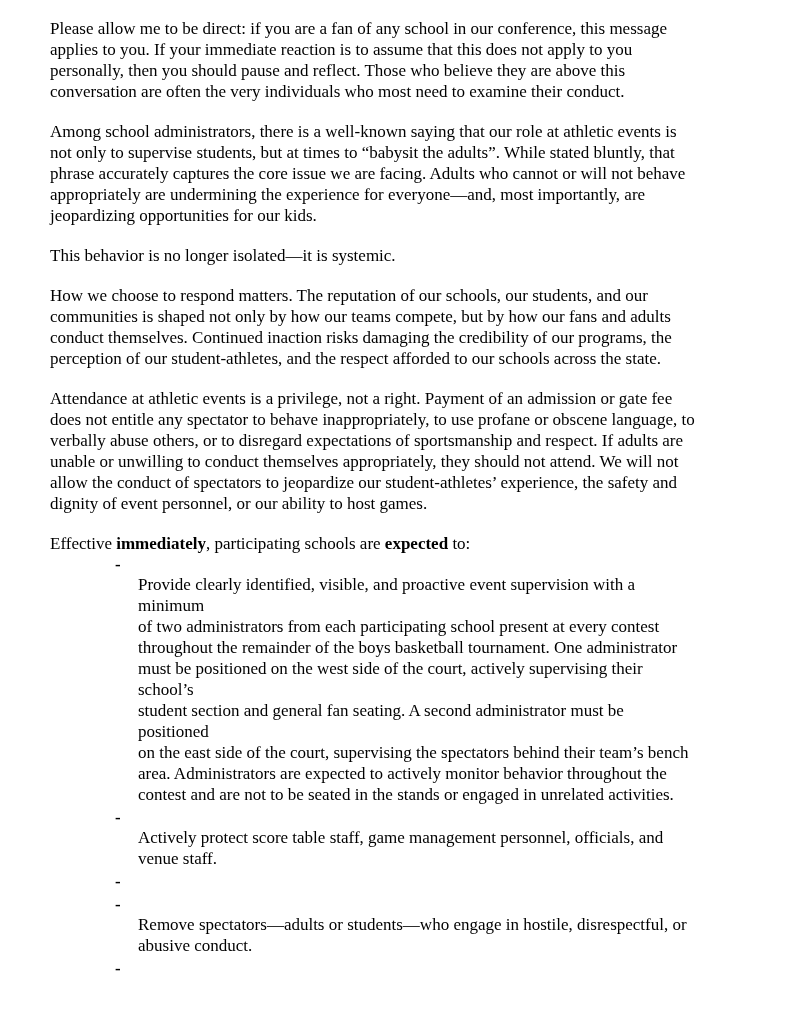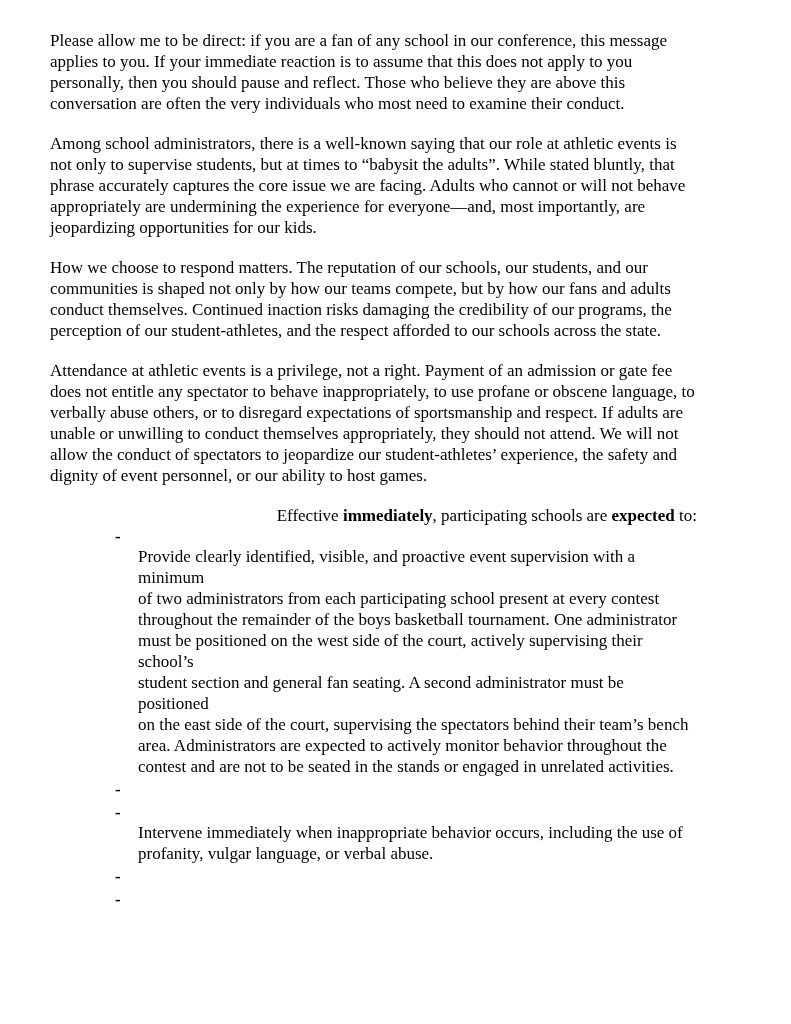--- a/index.html
+++ b/index.html
@@ -11,32 +11,31 @@
     width: 791px;
     height: 1024px;
     overflow: hidden;
     font-family: "Liberation Serif", "DejaVu Serif", serif;
     color: #000000;
   }
   .page {
     box-sizing: border-box;
     width: 713px;
     min-height: 1024px;
-    padding: 30px 16px 20px 50px;
+    padding: 18px 16px 20px 50px;
     font-size: 17px;
     line-height: 21px;
   }
   .para {
     margin: 0 0 19px 0;
     white-space: pre-line;
     text-align: left;
   }
   .para.effective {
     margin-bottom: 0;
-    text-align: right;
   }
   .para b, .para strong {
     font-weight: bold;
   }
   .bullet-list {
     margin: 0;
     padding: 0;
   }
   .bullet-item {
     display: flex;
@@ -64,20 +63,21 @@
 applies to you. If your immediate reaction is to assume that this does not apply to you
 personally, then you should pause and reflect. Those who believe they are above this
 conversation are often the very individuals who most need to examine their conduct.</p>
 
   <p class="para">Among school administrators, there is a well-known saying that our role at athletic events is
 not only to supervise students, but at times to “babysit the adults”. While stated bluntly, that
 phrase accurately captures the core issue we are facing. Adults who cannot or will not behave
 appropriately are undermining the experience for everyone—and, most importantly, are
 jeopardizing opportunities for our kids.</p>
 
+  <p class="para">This behavior is no longer isolated—it is systemic.</p>
 
   <p class="para">How we choose to respond matters. The reputation of our schools, our students, and our
 communities is shaped not only by how our teams compete, but by how our fans and adults
 conduct themselves. Continued inaction risks damaging the credibility of our programs, the
 perception of our student-athletes, and the respect afforded to our schools across the state.</p>
 
 
   <p class="para">Attendance at athletic events is a privilege, not a right. Payment of an admission or gate fee
 does not entitle any spectator to behave inappropriately, to use profane or obscene language, to
 verbally abuse others, or to disregard expectations of sportsmanship and respect. If adults are
@@ -96,30 +96,32 @@
 throughout the remainder of the boys basketball tournament. One administrator
 must be positioned on the west side of the court, actively supervising their school’s
 student section and general fan seating. A second administrator must be positioned
 on the east side of the court, supervising the spectators behind their team’s bench
 area. Administrators are expected to actively monitor behavior throughout the
 contest and are not to be seated in the stands or engaged in unrelated activities.</div>
     </div>
 
     <div class="bullet-item">
       <span class="bullet-marker">-</span>
+      <div class="bullet-text">Actively protect score table staff, game management personnel, officials, and
+venue staff.</div>
     </div>
 
     <div class="bullet-item">
       <span class="bullet-marker">-</span>
-      <div class="bullet-text">Intervene immediately when inappropriate behavior occurs, including the use of
-profanity, vulgar language, or verbal abuse.</div>
     </div>
 
     <div class="bullet-item">
       <span class="bullet-marker">-</span>
+      <div class="bullet-text">Remove spectators—adults or students—who engage in hostile, disrespectful, or
+abusive conduct.</div>
     </div>
 
     <div class="bullet-item">
       <span class="bullet-marker">-</span>
     </div>
 
   </div>
 
 </div>
 

